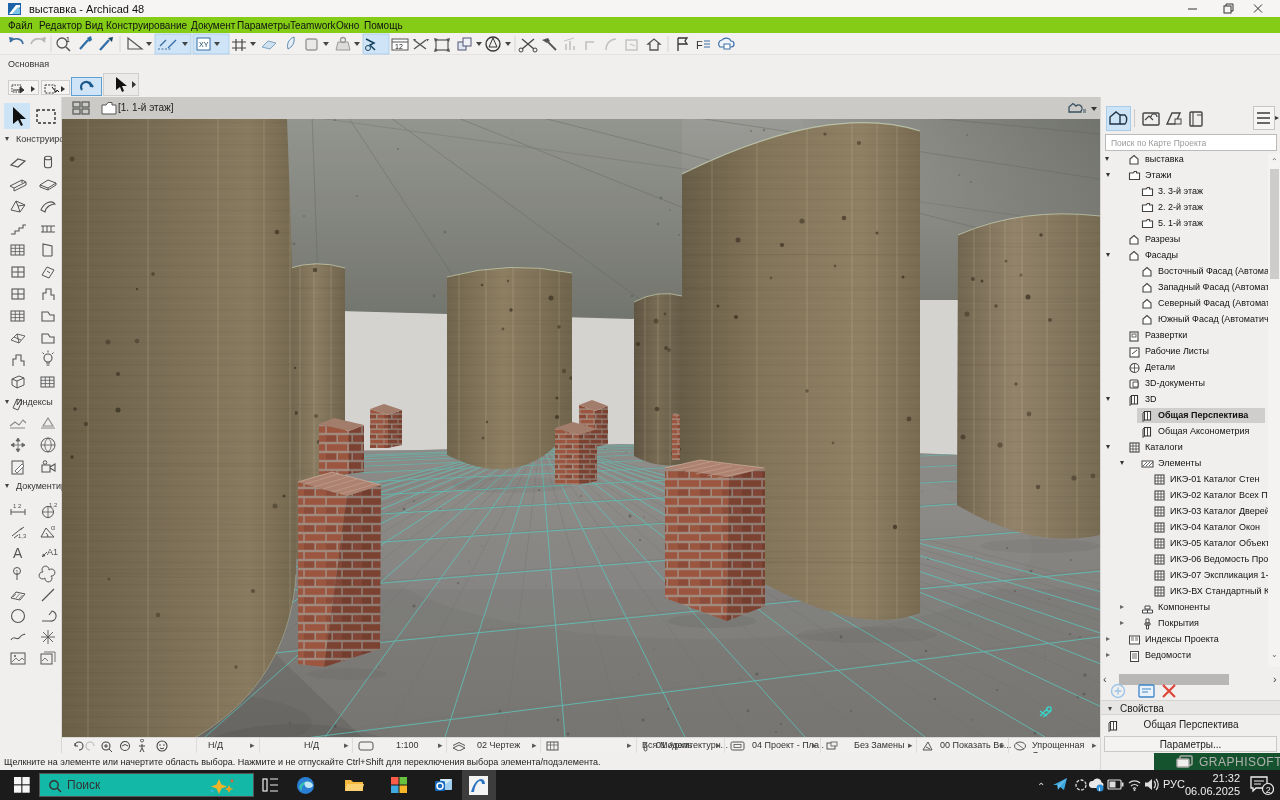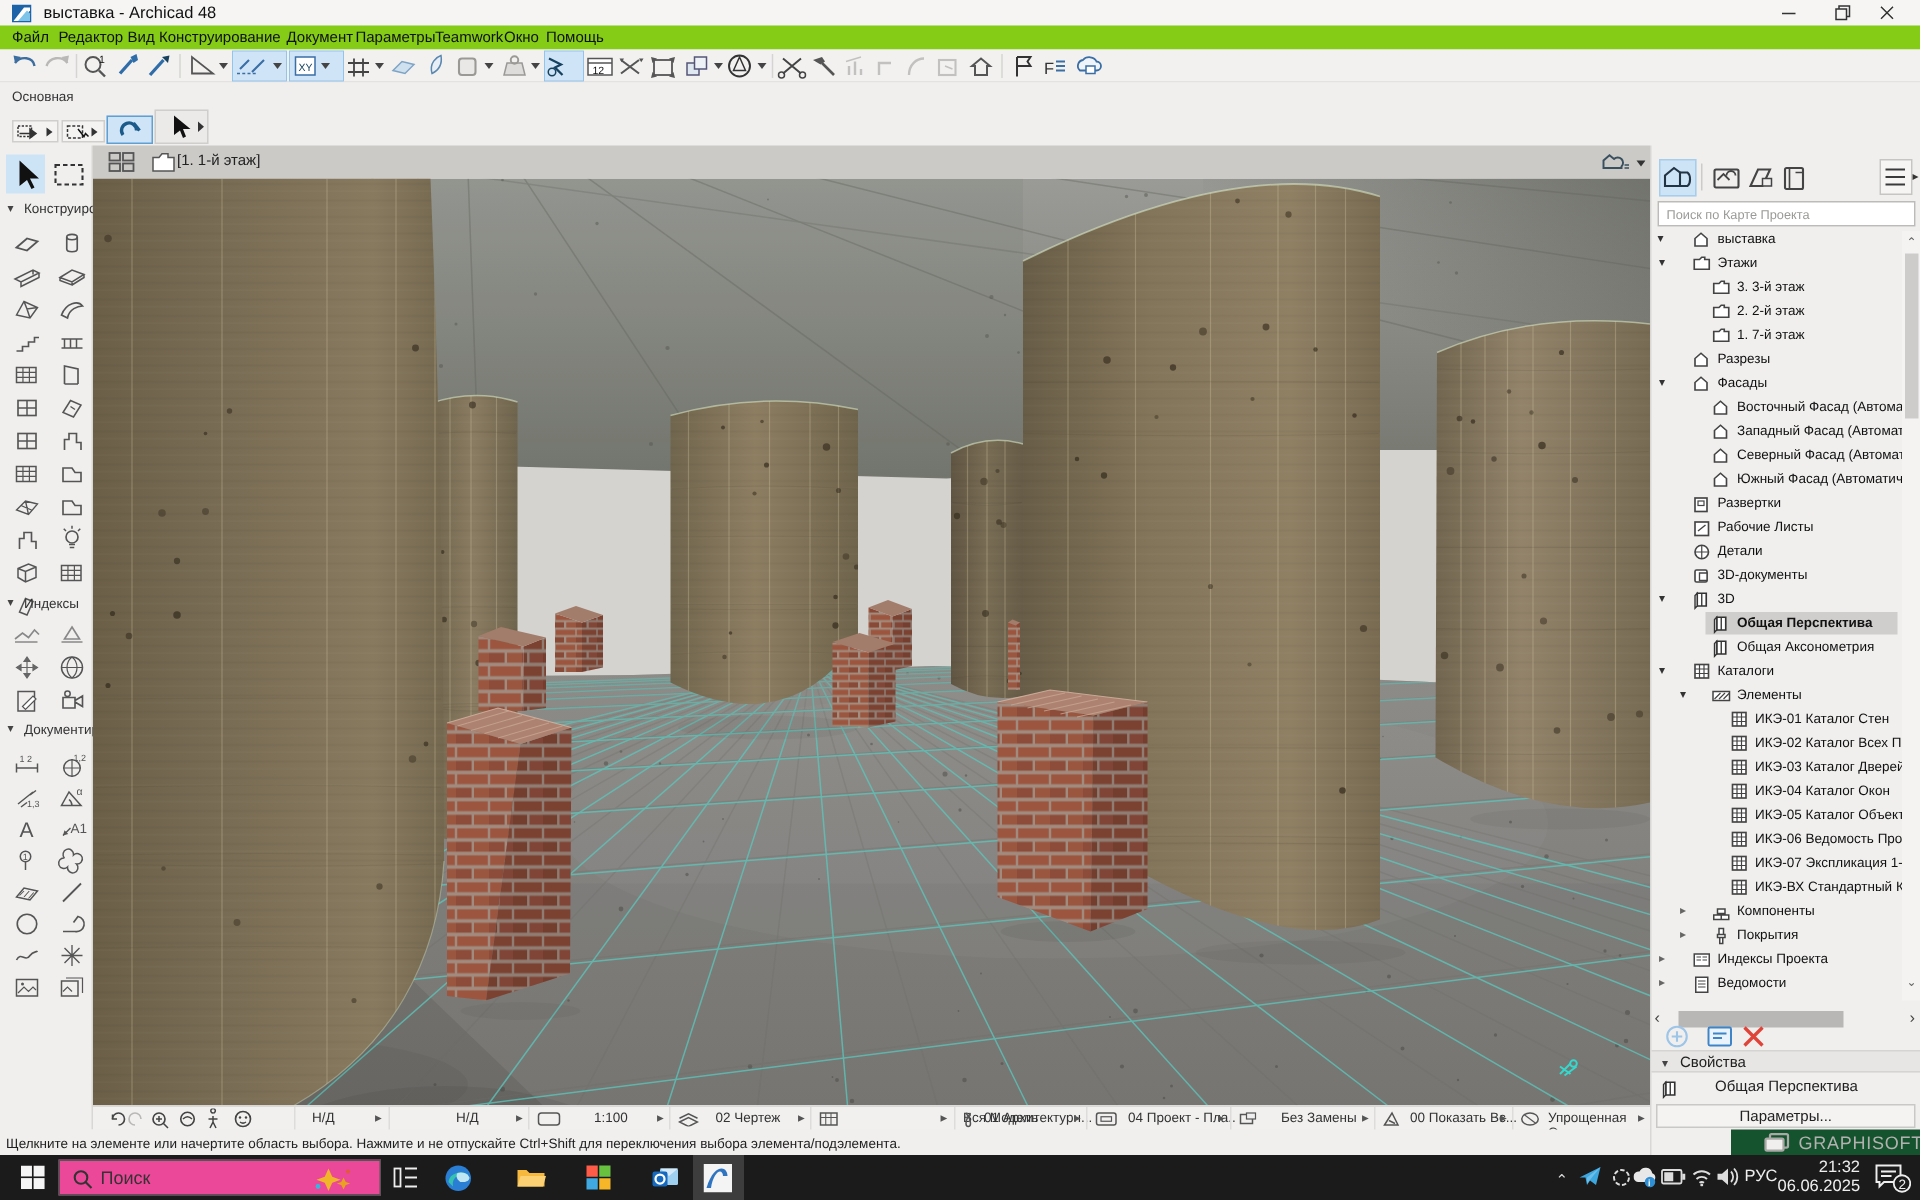--- a/index.html
+++ b/index.html
@@ -1121,21 +1121,21 @@
       <path d="M1.5 10.5 V4 h3.5 l1.5 -1.5 h2 V4 l3 0 V10.5 Z" fill="#fff" stroke="#444" stroke-width="1.1"></path>
     </svg>
 <div class="abs" style="left:57px;top:89px;font-size:9px;font-weight:normal;color:#111;white-space:nowrap;overflow:hidden;width:119px;">3. 3-й этаж</div>
 <svg class="abs" style="left:40px;top:104px" width="13" height="14">
       <path d="M1.5 10.5 V4 h3.5 l1.5 -1.5 h2 V4 l3 0 V10.5 Z" fill="#fff" stroke="#444" stroke-width="1.1"></path>
     </svg>
 <div class="abs" style="left:57px;top:105px;font-size:9px;font-weight:normal;color:#111;white-space:nowrap;overflow:hidden;width:119px;">2. 2-й этаж</div>
 <svg class="abs" style="left:40px;top:120px" width="13" height="14">
       <path d="M1.5 10.5 V4 h3.5 l1.5 -1.5 h2 V4 l3 0 V10.5 Z" fill="#fff" stroke="#444" stroke-width="1.1"></path>
     </svg>
-<div class="abs" style="left:57px;top:121px;font-size:9px;font-weight:normal;color:#111;white-space:nowrap;overflow:hidden;width:119px;">1. 7-й этаж</div>
+<div class="abs" style="left:57px;top:121px;font-size:9px;font-weight:normal;color:#111;white-space:nowrap;overflow:hidden;width:119px;">5. 1-й этаж</div>
 <svg class="abs" style="left:27px;top:136px" width="13" height="14">
       <path d="M2 11 V6 L6 2.5 L10 6 V11 Z" fill="#fff" stroke="#444" stroke-width="1.1"></path>
     </svg>
 <div class="abs" style="left:44px;top:137px;font-size:9px;font-weight:normal;color:#111;white-space:nowrap;overflow:hidden;width:132px;">Разрезы</div>
 <div class="abs" style="left:5px;top:153px;font-size:8px;color:#333;">▾</div>
 <svg class="abs" style="left:27px;top:152px" width="13" height="14">
       <path d="M2 11 V6 L6 2.5 L10 6 V11 Z" fill="#fff" stroke="#444" stroke-width="1.1"></path>
     </svg>
 <div class="abs" style="left:44px;top:153px;font-size:9px;font-weight:normal;color:#111;white-space:nowrap;overflow:hidden;width:132px;">Фасады</div>
 <svg class="abs" style="left:40px;top:168px" width="13" height="14">
@@ -1303,21 +1303,21 @@
     </svg>
 <div class="abs" style="left:45px;top:2px;font-size:12px;letter-spacing:0.5px;color:#b2b1af;">GRAPHISOFT ID</div>
 </div>
 <div class="abs" style="left:0;top:770px;width:1280px;height:30px;background:#1b1b1b;">
 <svg class="abs" style="left:14px;top:7px" width="16" height="16">
       <rect x="0" y="0" width="7.3" height="7.3" fill="#f5f5f5"></rect>
       <rect x="8.4" y="0" width="7.3" height="7.3" fill="#f5f5f5"></rect>
       <rect x="0" y="8.4" width="7.3" height="7.3" fill="#f5f5f5"></rect>
       <rect x="8.4" y="8.4" width="7.3" height="7.3" fill="#f5f5f5"></rect>
     </svg>
-<div class="abs" style="left:39px;top:3px;width:215px;height:24px;background:#ec4899;border:1px solid #555;">
+<div class="abs" style="left:39px;top:3px;width:215px;height:24px;background:#14b8a6;border:1px solid #555;">
  <svg class="abs" style="left:8px;top:5px" width="14" height="14">
         <circle cx="6" cy="6" r="4.2" fill="none" stroke="#333" stroke-width="1.4"></circle>
         <line x1="9" y1="9" x2="13" y2="13" stroke="#333" stroke-width="1.4"></line>
       </svg>
  <div class="abs" style="left:27px;top:4px;font-size:12px;color:#333;">Поиск</div>
  <svg class="abs" style="left:165px;top:2px" width="36" height="20">
    <path d="M14 3 L16.5 8.5 L22 10.5 L16.5 12.5 L14 18 L11.5 12.5 L6 10.5 L11.5 8.5 Z" fill="#f1b52a"></path>
    <path d="M24 9 L25.5 12 L28.5 13 L25.5 14 L24 17 L22.5 14 L19.5 13 L22.5 12 Z" fill="#e8a21f"></path>
    <circle cx="7" cy="15" r="1.6" fill="#35b8e0"></circle>
         <circle cx="27" cy="5" r="1.4" fill="#e05c35"></circle>

